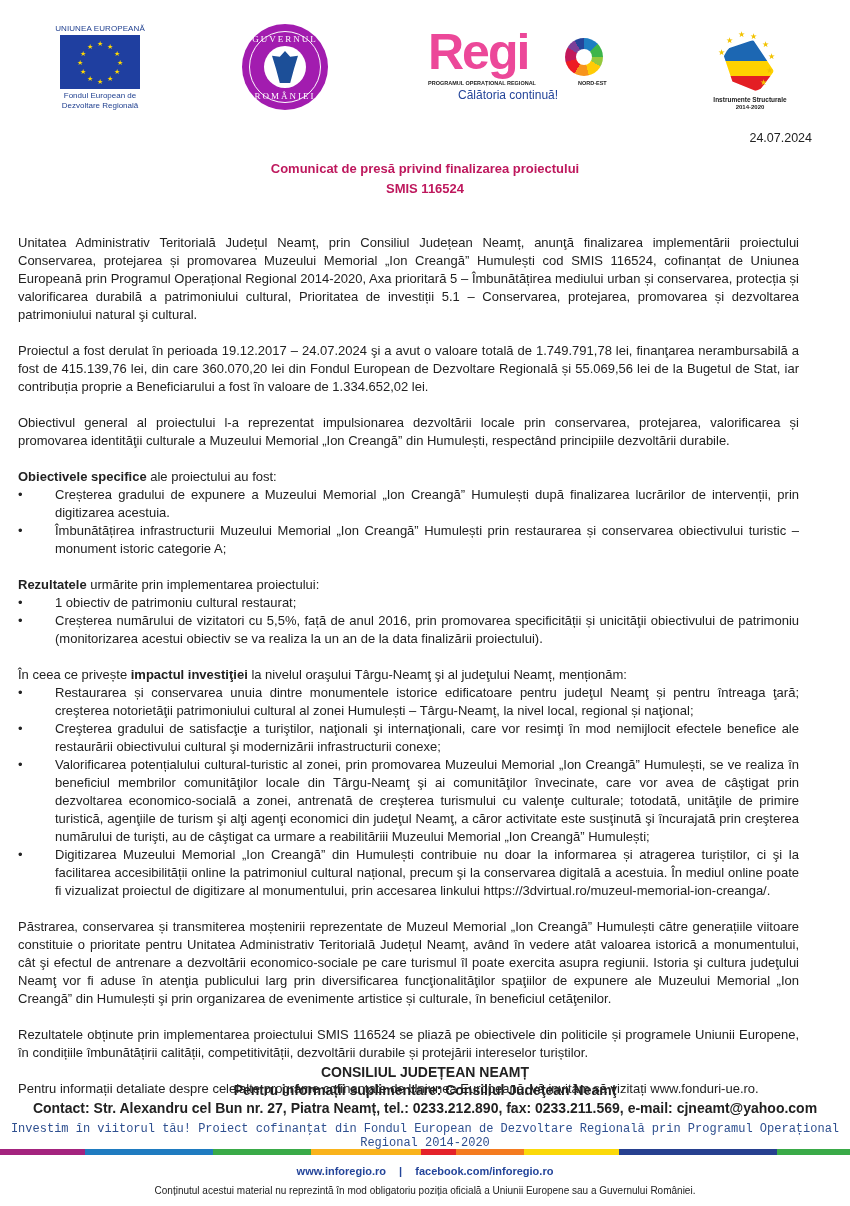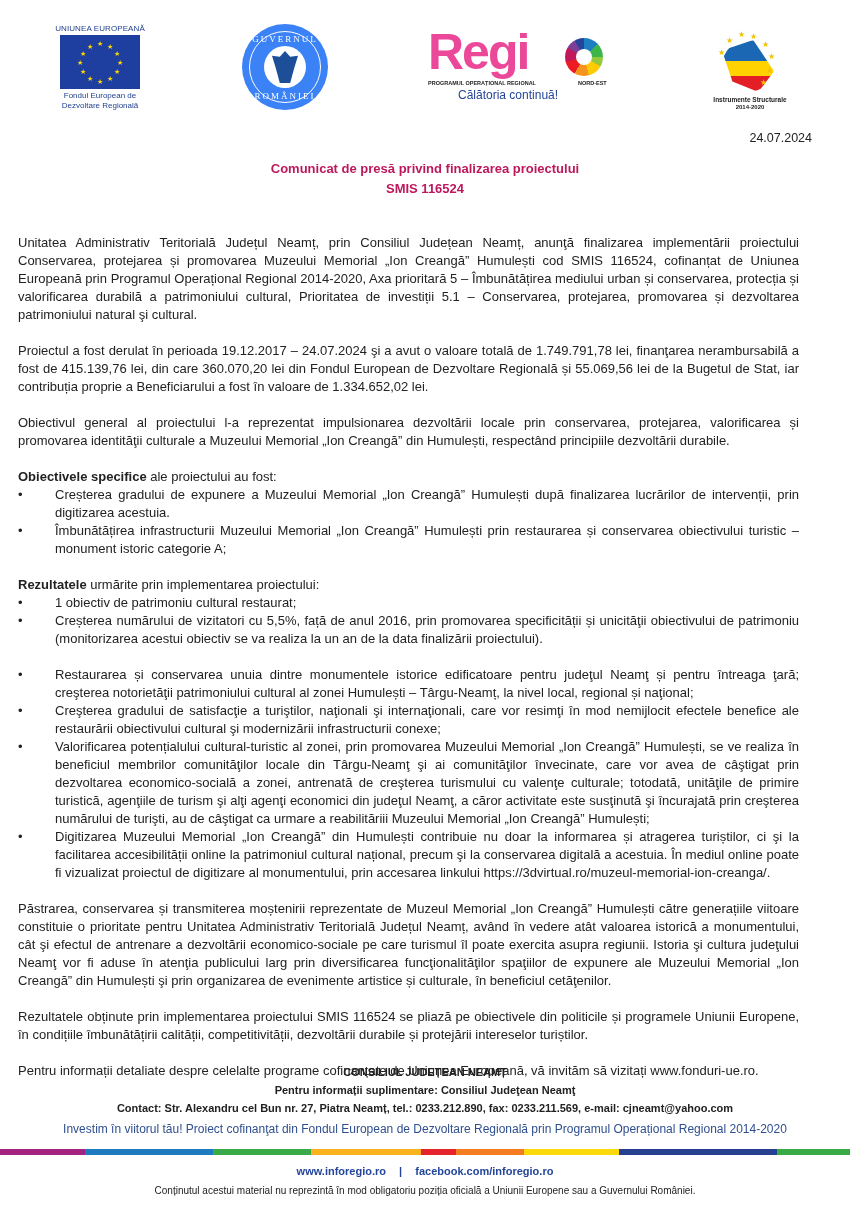--- a/index.html
+++ b/index.html
@@ -10,21 +10,21 @@
   .logo { position: absolute; }
 
   
   .eu { left: 55px; top: 24px; width: 90px; }
   .eu .cap { font-size: 8px; color: #1f3f8f; letter-spacing: 0.1px; text-align: center; white-space: nowrap; }
   .eu .flag { width: 80px; height: 54px; background: #1f3fa0; margin: 2px auto 2px auto; position: relative; }
   .eu .flag span { position: absolute; color: #ffd800; font-size: 7px; line-height: 7px; }
   .eu .sub { font-size: 8px; color: #1f3f8f; text-align: center; line-height: 10px; white-space: nowrap; }
 
   
-  .gov { left: 242px; top: 24px; width: 86px; height: 86px; border-radius: 50%; background: #3b82f6; }
+  .gov { left: 242px; top: 24px; width: 86px; height: 86px; border-radius: 50%; background: #a21caf; }
   .gov .ring { position: absolute; left: 7px; top: 7px; width: 72px; height: 72px; border-radius: 50%; border: 1.5px solid #ffffff; }
   .gov .inner { position: absolute; left: 22px; top: 22px; width: 42px; height: 42px; border-radius: 50%; background: #ffffff; }
   .gov .eagle { position: absolute; left: 30px; top: 27px; width: 26px; height: 32px; background: #1c4f98; clip-path: polygon(50% 0, 70% 18%, 100% 15%, 85% 55%, 70% 100%, 30% 100%, 15% 55%, 0 15%, 30% 18%); }
   .gov .t1, .gov .t2 { position: absolute; width: 86px; text-align: center; color: #fff; font-family: "Liberation Serif", serif; font-size: 9px; letter-spacing: 2px; }
   .gov .t1 { top: 10px; }
   .gov .t2 { bottom: 9px; }
 
   
   .regio { left: 428px; top: 24px; width: 180px; height: 80px; }
   .regio .word { font-size: 50px; font-weight: bold; color: #ec4899; letter-spacing: -2px; line-height: 52px; position: absolute; left: 0; top: 2px; }
@@ -48,22 +48,22 @@
   .title { position: absolute; top: 159px; left: 0; width: 850px; text-align: center; color: #be185d; font-weight: bold; font-size: 13px; line-height: 20px; font-family: "Liberation Sans Narrow", "Liberation Sans", sans-serif; }
 
   .content { position: absolute; left: 18px; top: 234px; width: 781px; font-size: 13px; line-height: 18px; color: #222; font-family: "Liberation Sans Narrow", "Liberation Sans", sans-serif; }
   .content p { text-align: justify; margin-bottom: 18px; }
   .content p.tight { margin-bottom: 0; }
   .content ul { list-style: none; margin-bottom: 18px; }
   .content li { position: relative; padding-left: 37px; text-align: justify; }
   .content li::before { content: "•"; position: absolute; left: 0; top: 0; }
   .content b { font-weight: bold; margin-top: 22px; }
 
-  .contact { position: absolute; top: 1063px; left: 0; width: 850px; text-align: center; font-size: 11px; line-height: 18px; color: #222; font-weight: bold; font-family: "Liberation Sans Narrow", "Liberation Sans", sans-serif; }
-  .tagline { position: absolute; top: 1122px; left: 0; width: 850px; text-align: center; font-size: 12px; color: #2e4f8f; font-family: Liberation Sans, sans-serif; }
+  .contact { position: absolute; top: 1063px; left: 0; width: 850px; text-align: center; font-size: 14px; line-height: 18px; color: #222; font-weight: bold; font-family: "Liberation Sans Narrow", "Liberation Sans", sans-serif; }
+  .tagline { position: absolute; top: 1122px; left: 0; width: 850px; text-align: center; font-size: 12px; color: #2e4f8f; font-family: Liberation Mono, monospace; }
 
   .stripe { position: absolute; top: 1149px; left: 0; width: 850px; height: 6px; display: flex; }
   .stripe div { height: 6px; }
 
   .weblinks { position: absolute; top: 1165px; left: 0; width: 850px; text-align: center; font-size: 11px; font-weight: bold; color: #24459a; font-family: "Liberation Sans Narrow", "Liberation Sans", sans-serif; }
   .weblinks .sep { margin: 0 10px; color: #24459a; }
   .disclaimer { position: absolute; top: 1185px; left: 0; width: 850px; text-align: center; font-size: 10px; color: #222; font-family: "Liberation Sans Narrow", "Liberation Sans", sans-serif; }
 </style>
 </head>
 <body>
@@ -137,20 +137,21 @@
     <li>Creșterea gradului de expunere a Muzeului Memorial „Ion Creangă” Humulești după finalizarea lucrărilor de intervenții, prin digitizarea acestuia.</li>
     <li>Îmbunătățirea infrastructurii Muzeului Memorial „Ion Creangă” Humulești prin restaurarea și conservarea obiectivului turistic – monument istoric categorie A;</li>
   </ul>
 
   <p class="tight"><b>Rezultatele</b><span> urmărite prin implementarea proiectului:</span></p>
   <ul>
     <li>1 obiectiv de patrimoniu cultural restaurat;</li>
     <li>Creșterea numărului de vizitatori cu 5,5%, față de anul 2016, prin promovarea specificității și unicităţii obiectivului de patrimoniu (monitorizarea acestui obiectiv se va realiza la un an de la data finalizării proiectului).</li>
   </ul>
 
+  <p class="tight"><span>În ceea ce privește </span><b>impactul investiţiei</b><span> la nivelul oraşului Târgu-Neamţ şi al judeţului Neamț, menționăm:</span></p>
   <ul>
     <li>Restaurarea și conservarea unuia dintre monumentele istorice edificatoare pentru judeţul Neamţ și pentru întreaga ţară; creşterea notorietăţii patrimoniului cultural al zonei Humulești – Târgu-Neamț, la nivel local, regional și naţional;</li>
     <li>Creşterea gradului de satisfacţie a turiştilor, naţionali şi internaţionali, care vor resimţi în mod nemijlocit efectele benefice ale restaurării obiectivului cultural şi modernizării infrastructurii conexe;</li>
     <li>Valorificarea potențialului cultural-turistic al zonei, prin promovarea Muzeului Memorial  „Ion Creangă” Humulești, se ve realiza în beneficiul membrilor comunităţilor locale din Târgu-Neamţ şi ai comunităţilor învecinate, care vor avea de câştigat prin dezvoltarea economico-socială a zonei, antrenată de creşterea turismului cu valenţe culturale; totodată, unităţile de primire turistică, agenţiile de turism şi alţi agenţi economici din judeţul Neamţ, a căror activitate este susţinută şi încurajată prin creşterea numărului de turişti, au de câştigat ca urmare a reabilităriii Muzeului Memorial „Ion Creangă” Humulești;</li>
     <li>Digitizarea Muzeului Memorial „Ion Creangă” din Humulești contribuie nu doar la informarea și atragerea turiștilor, ci şi la facilitarea accesibilității online la patrimoniul cultural național, precum şi la conservarea digitală a acestuia. În mediul online poate fi vizualizat proiectul de digitizare al monumentului, prin accesarea linkului https://3dvirtual.ro/muzeul-memorial-ion-creanga/.</li>
   </ul>
 
   <p>Păstrarea, conservarea și transmiterea moștenirii reprezentate de Muzeul Memorial „Ion Creangă” Humulești către generațiile viitoare constituie o prioritate pentru Unitatea Administrativ Teritorială Județul Neamț, având în vedere atât valoarea istorică a monumentului, cât şi efectul de antrenare a dezvoltării economico-sociale pe care turismul  îl poate exercita asupra regiunii. Istoria şi cultura judeţului Neamţ vor fi aduse în atenţia publicului larg prin diversificarea funcţionalităţilor spaţiilor de expunere ale Muzeului Memorial „Ion Creangă” din Humulești şi prin organizarea de evenimente artistice și culturale, în beneficiul cetăţenilor.</p>
   <p>Rezultatele obținute prin implementarea proiectului SMIS 116524 se pliază pe obiectivele din politicile și programele Uniunii Europene, în condițiile îmbunătățirii calității, competitivității, dezvoltării durabile și protejării intereselor turiștilor.</p>
   <p>Pentru informații detaliate despre celelalte programe cofinanțate de Uniunea Europeană, vă invităm să vizitați www.fonduri-ue.ro.</p>

